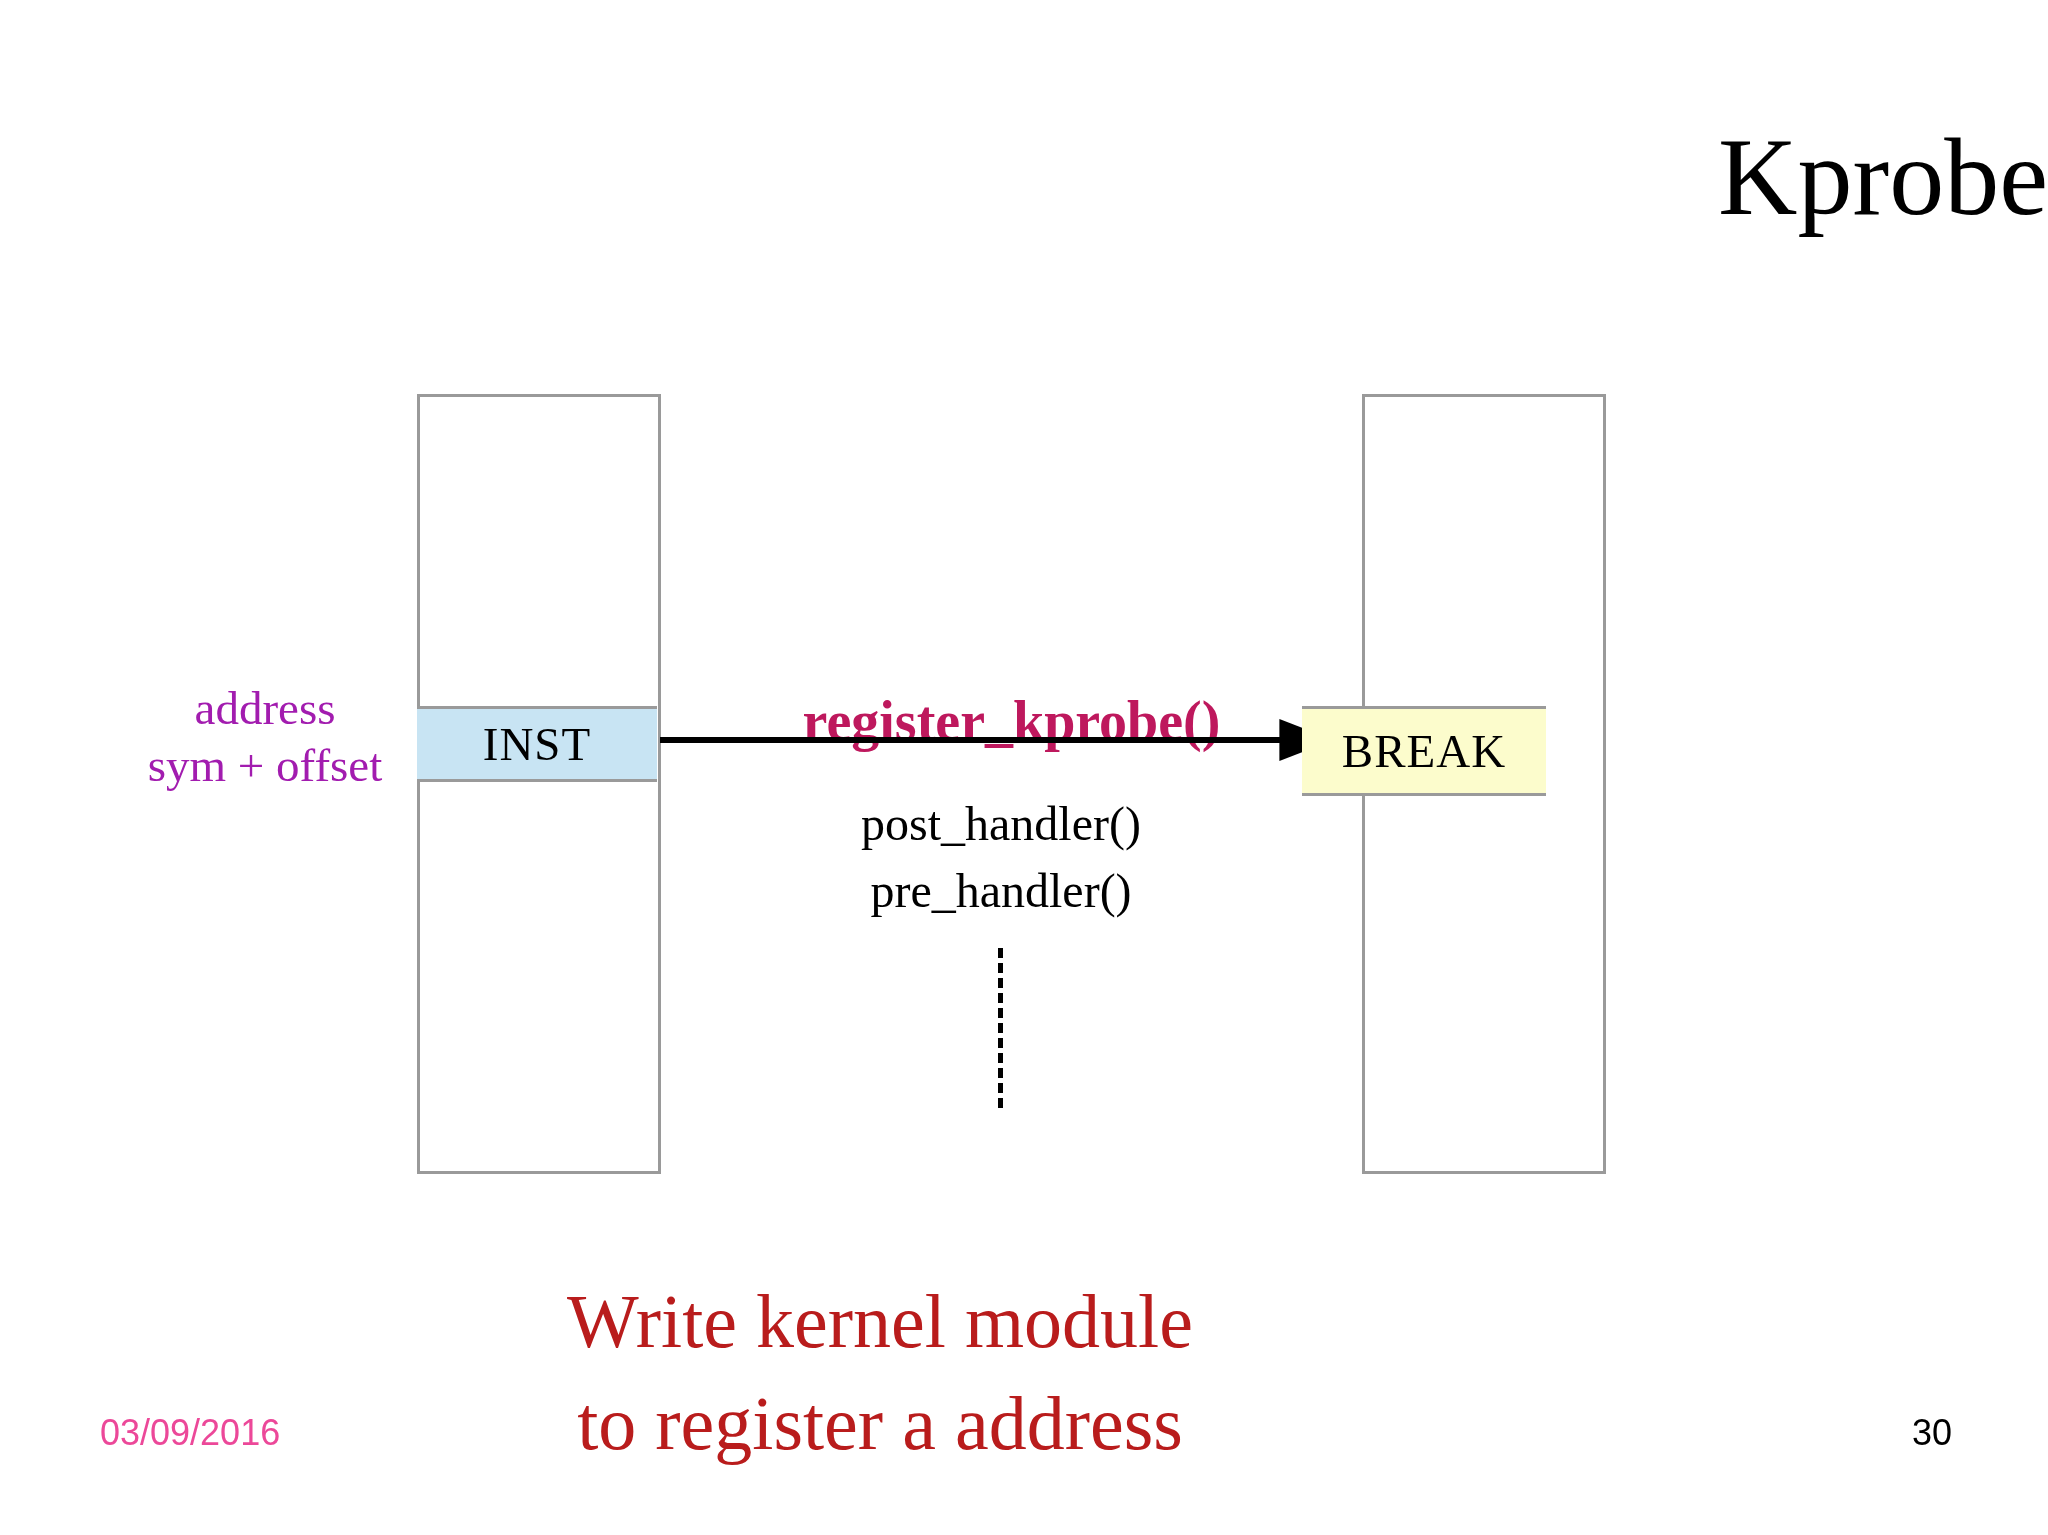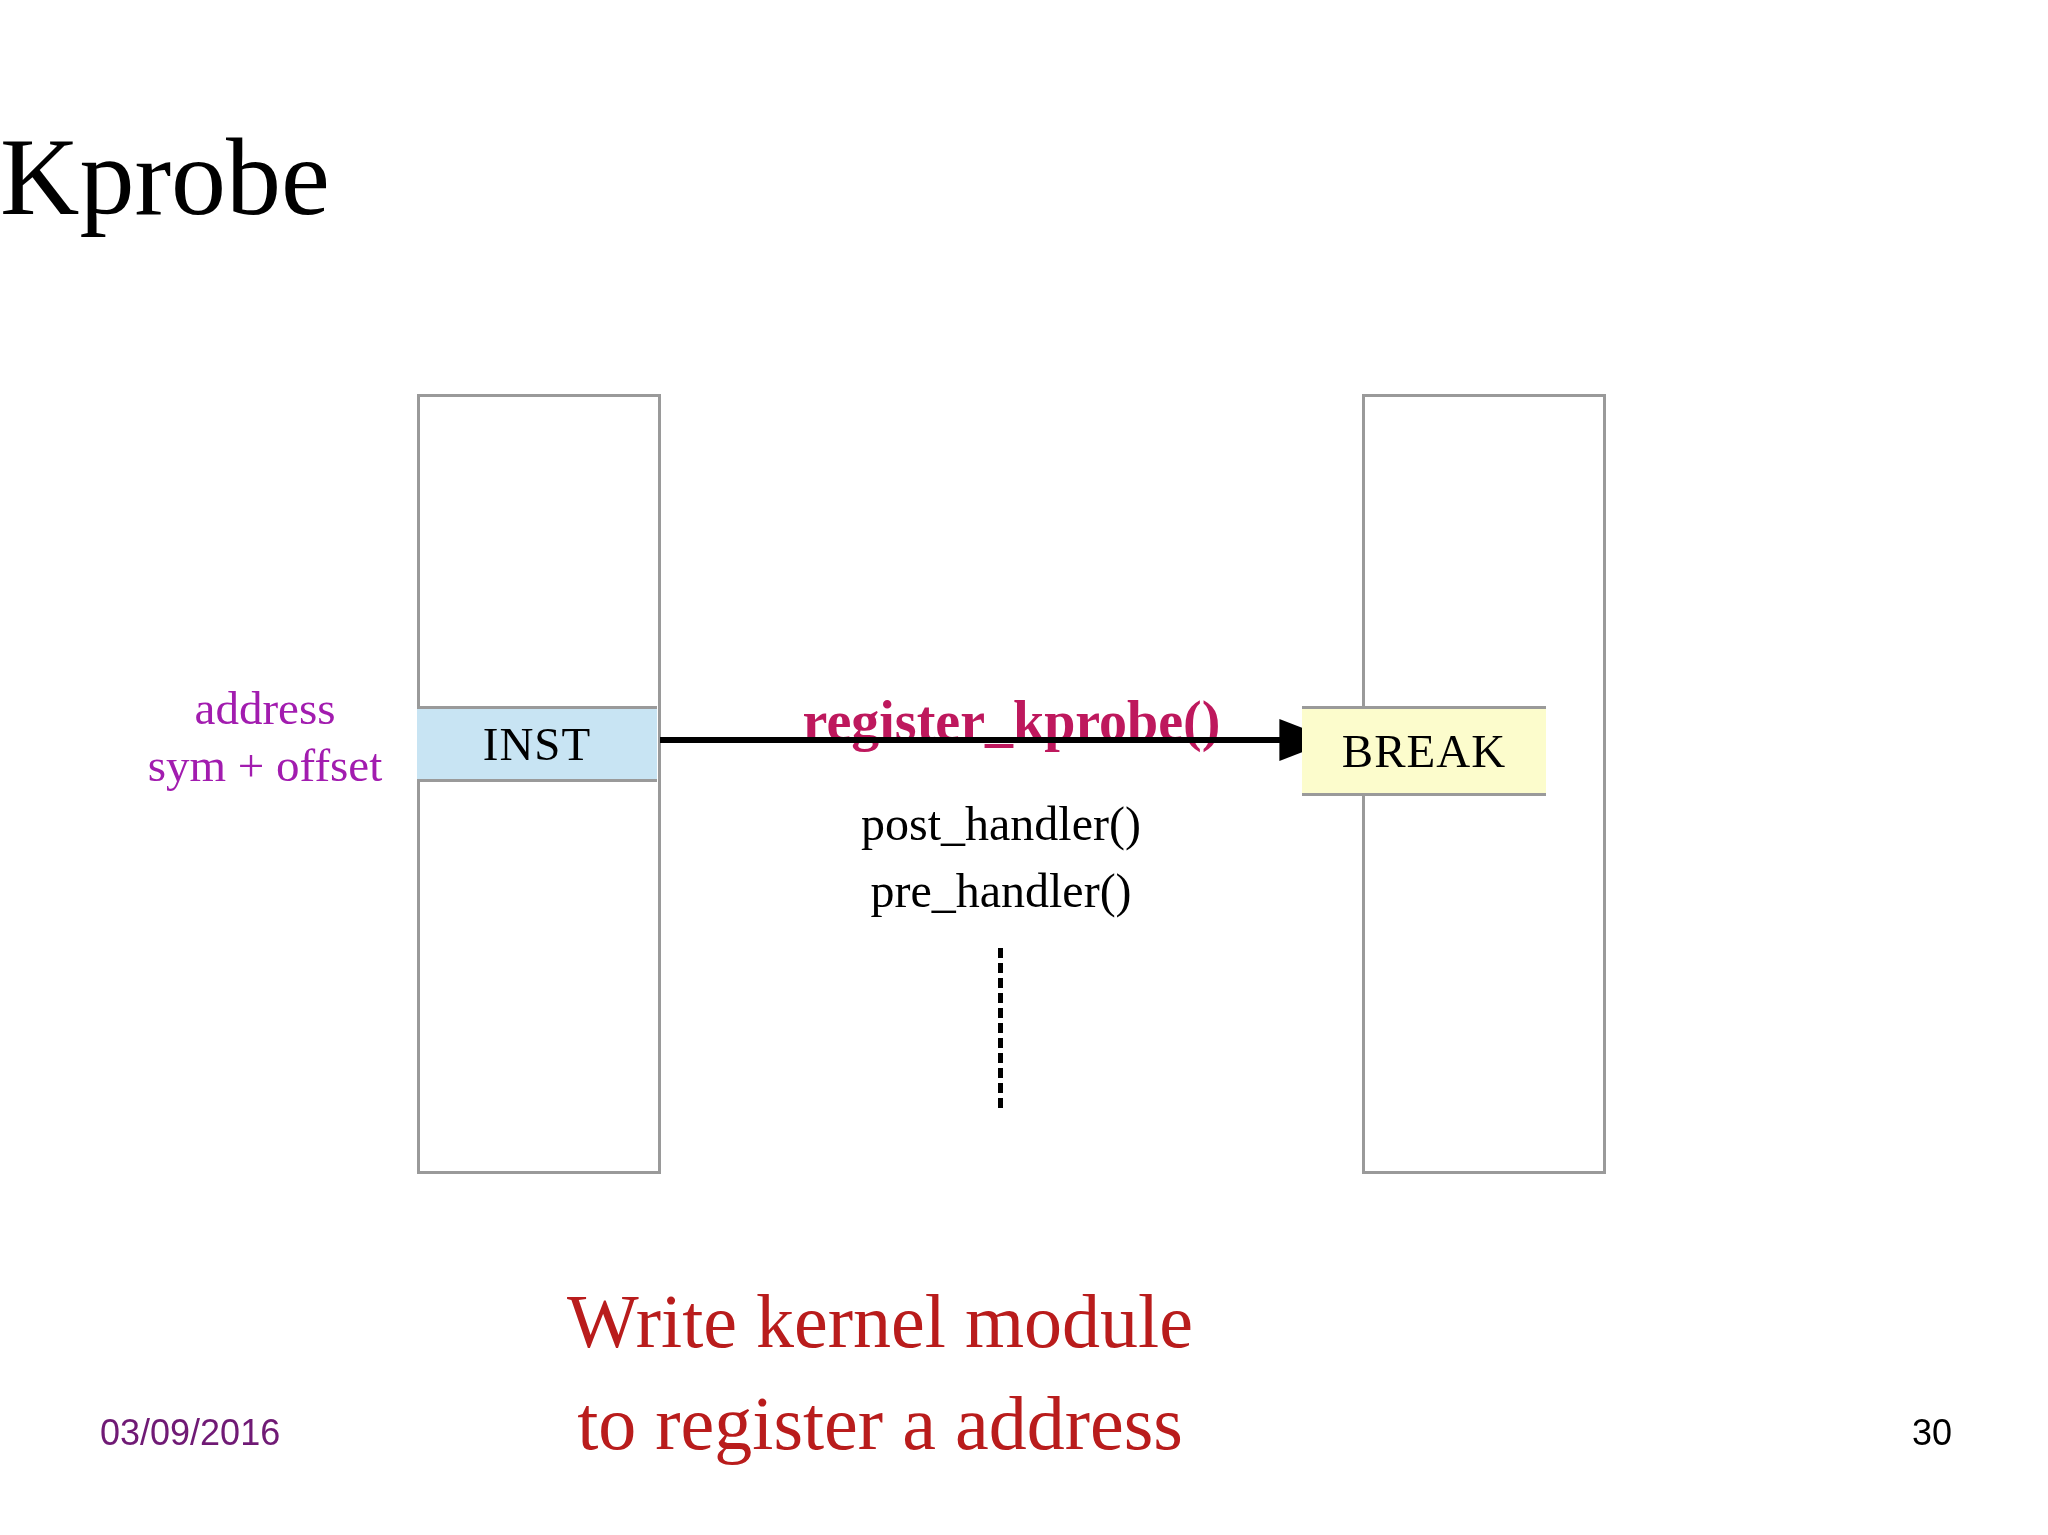--- a/index.html
+++ b/index.html
@@ -20,21 +20,21 @@
     position: absolute;
     inset: 0;
   }
 
   
   #slide-title {
     position: absolute;
     left: 0;
     top: 118px;
     width: 2048px;
-    text-align: left;
+    text-align: right;
     font-family: "Liberation Serif", "DejaVu Serif", serif;
     font-size: 110px;
     line-height: 118px;
     font-weight: 400;
     letter-spacing: 0px;
     color: #000000;
     white-space: nowrap;
   }
 
   
@@ -164,21 +164,21 @@
   #bottom-caption div { white-space: nowrap; }
 
   
   #footer-date {
     position: absolute;
     left: 100px;
     top: 1412px;
     font-family: "Liberation Sans", "DejaVu Sans", sans-serif;
     font-size: 36px;
     line-height: 42px;
-    color: #701a75;
+    color: #ec4899;
     white-space: nowrap;
   }
   #footer-page-number {
     position: absolute;
     left: 1912px;
     top: 1412px;
     font-family: "Liberation Sans", "DejaVu Sans", sans-serif;
     font-size: 36px;
     line-height: 42px;
     color: #000000;

